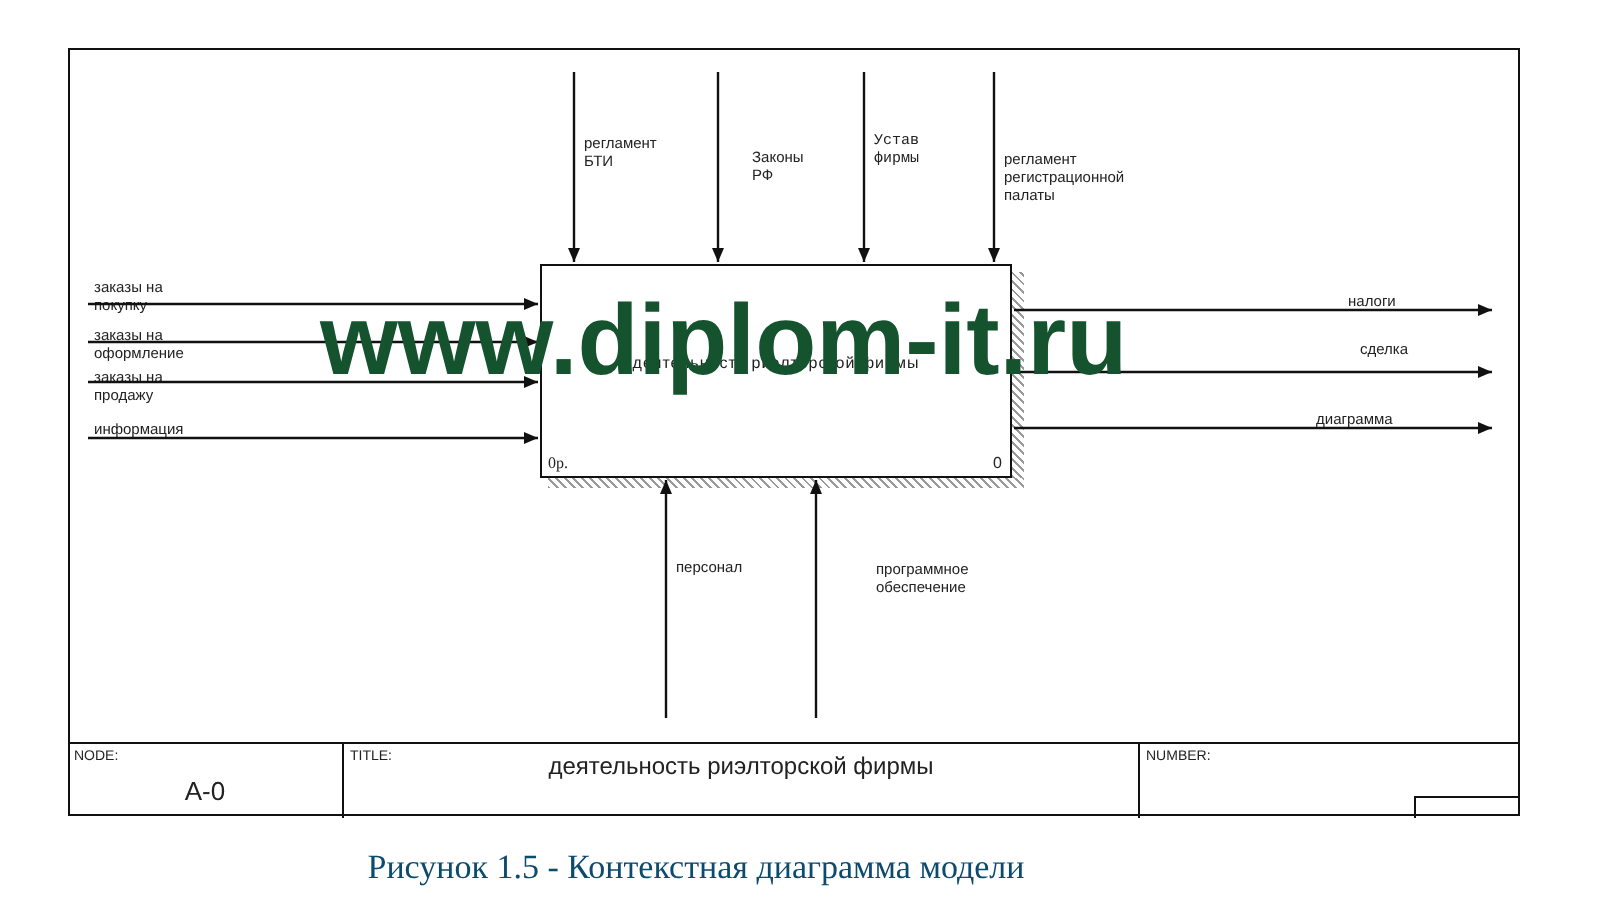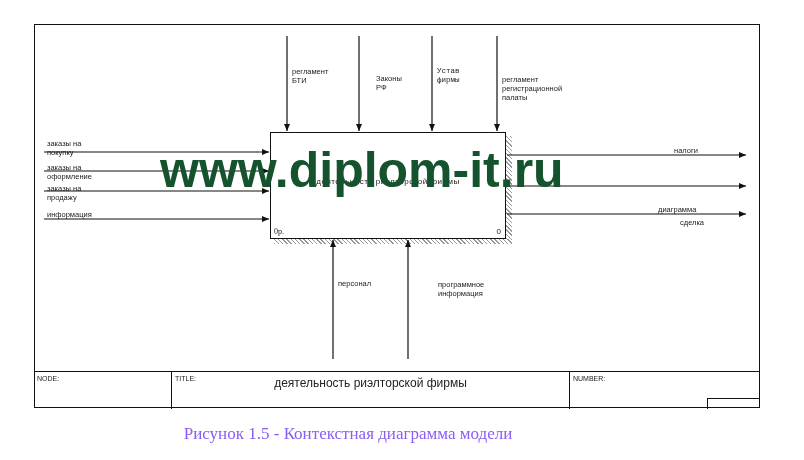--- a/index.html
+++ b/index.html
@@ -15,21 +15,21 @@
     .box-num { position:absolute; right:4px; bottom:2px; font-size:8px; color:#222; }
     .lbl { position:absolute; font-size:7.5px; line-height:9px; color:#222; white-space:pre-line; }
     svg.arrows { position:absolute; left:0; top:0; z-index:3; }
     .watermark { position:absolute; left:160px; top:140px; font-size:50px; font-weight:bold; color:#14532d; z-index:5; letter-spacing:0px; white-space:nowrap; line-height:60px; }
     .tb { position:absolute; left:34px; top:371px; width:726px; height:37px; border-top:1.5px solid #111; box-sizing:border-box; z-index:1; }
     .tb-cell { position:absolute; top:0; height:37px; box-sizing:border-box; }
     .tb-cap { position:absolute; left:3px; top:3px; font-size:7px; color:#222; }
     .tb-node-val { position:absolute; left:0; width:100%; top:16px; text-align:center; font-size:13px; color:#222; }
     .tb-title-val { position:absolute; left:0; width:100%; top:4px; text-align:center; font-size:12px; color:#222; }
     .tb-mini { position:absolute; right:0; bottom:0; width:52px; height:10px; border-left:1px solid #111; border-top:1px solid #111; }
-    .caption { position:absolute; left:0; width:696px; top:424px; text-align:center; font-family:"Liberation Serif", serif; font-size:17px; color:#8b5cf6; }
+    .caption { position:absolute; left:0; width:696px; top:424px; text-align:center; font-family:"Liberation Serif", serif; font-size:17px; color:#0c4a6e; }
   </style>
 </head>
 <body>
 
 <div class="frame"></div>
 
 <div class="shadow-r"></div>
 <div class="shadow-b"></div>
 <div class="box">
   <div class="box-label">деятельность риэлторской фирмы</div>
@@ -74,32 +74,33 @@
 
 <div class="lbl" style="left:47px;top:139px;">заказы на
 покупку</div>
 <div class="lbl" style="left:47px;top:163px;">заказы на
 оформление</div>
 <div class="lbl" style="left:47px;top:184px;">заказы на
 продажу</div>
 <div class="lbl" style="left:47px;top:210px;">информация</div>
 
 <div class="lbl" style="left:644px;top:146px;margin-left:30px;">налоги</div>
-<div class="lbl" style="left:680px;top:170px;margin-top:48px;">сделка</div>
+<div class="lbl" style="left:680px;top:170px;">сделка</div>
 <div class="lbl" style="left:658px;top:205px;">диаграмма</div>
 
 <div class="lbl" style="left:338px;top:279px;">персонал</div>
 <div class="lbl" style="left:438px;top:280px;">программное
-информация</div>
+обеспечение</div>
 
 <div class="watermark">www.diplom-it.ru</div>
 
 <div class="tb">
   <div class="tb-cell" style="left:0;width:138px;border-right:1px solid #111;">
     <div class="tb-cap">NODE:</div>
+    <div class="tb-node-val">A-0</div>
   </div>
   <div class="tb-cell" style="left:138px;width:398px;border-right:1px solid #111;">
     <div class="tb-cap">TITLE:</div>
     <div class="tb-title-val">деятельность риэлторской фирмы</div>
   </div>
   <div class="tb-cell" style="left:536px;width:190px;">
     <div class="tb-cap">NUMBER:</div>
     <div class="tb-mini"></div>
   </div>
 </div>

